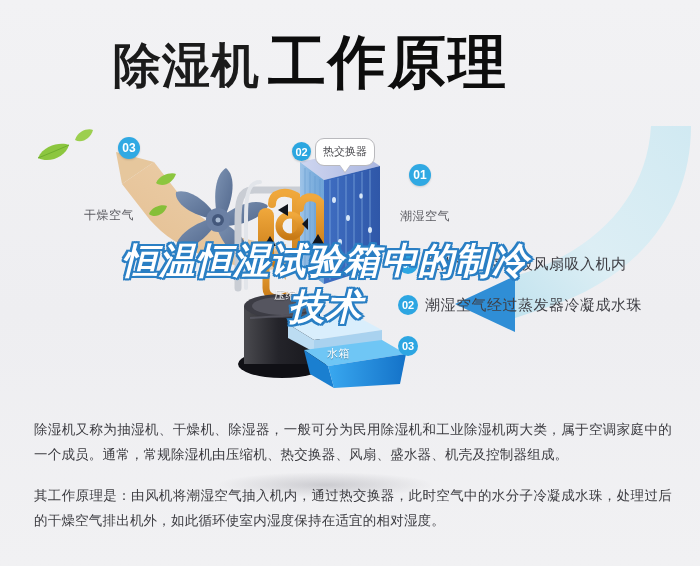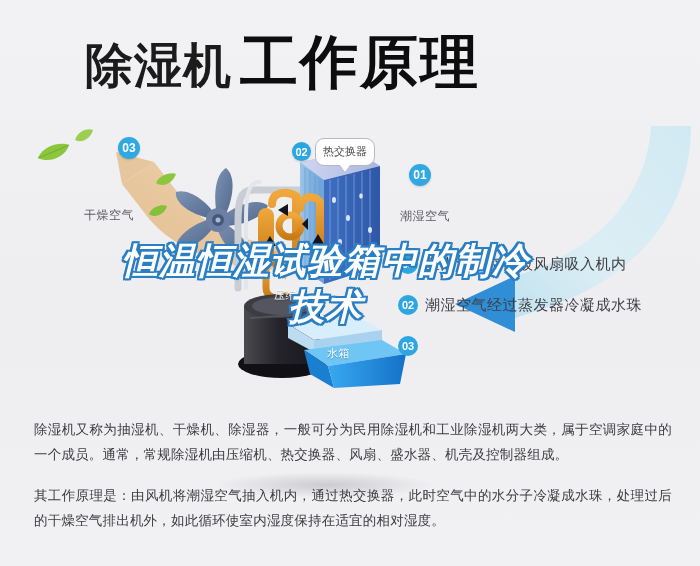--- a/index.html
+++ b/index.html
@@ -22,20 +22,21 @@
     overflow: hidden;
   }
 
   
   #title-block {
     position: absolute;
     left: 0; top: 24px;
     width: 565px;
     text-align: center;
     white-space: nowrap;
+    padding-left: 28px;
   }
   .title-a {
     font-size: 48px;
     font-weight: 700;
     color: #1b1b1b;
     letter-spacing: 1px;
     vertical-align: baseline;
   }
   .title-b {
     font-size: 58px;

